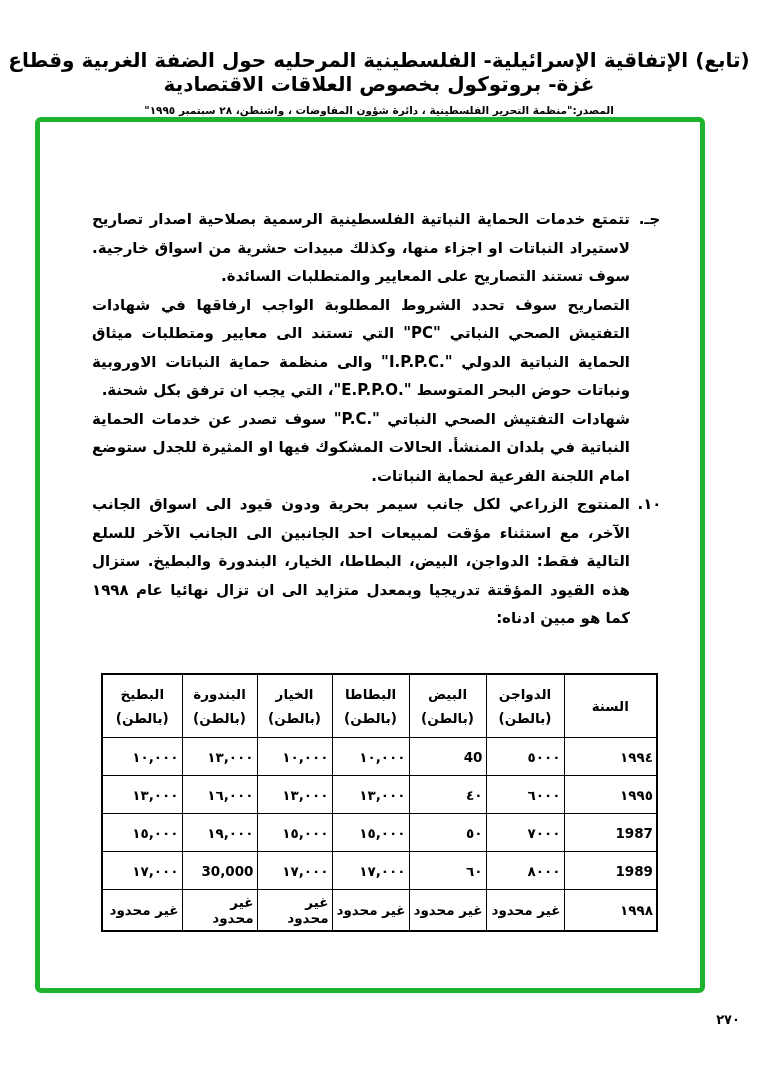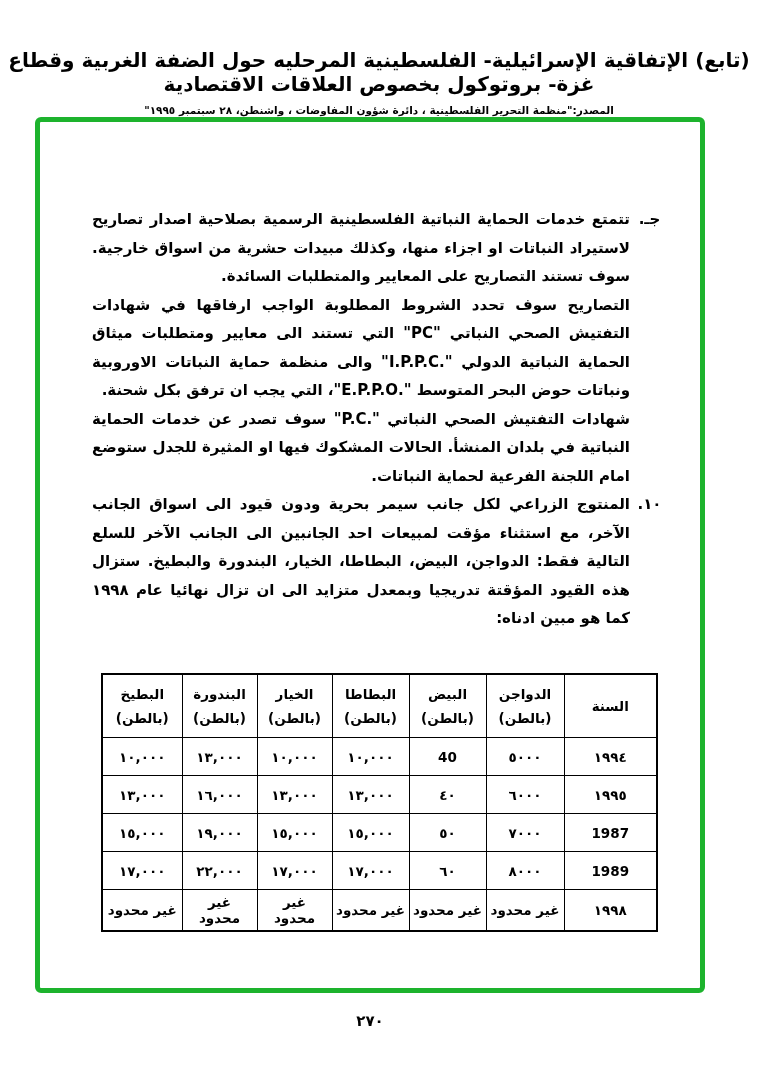--- a/index.html
+++ b/index.html
@@ -31,34 +31,34 @@
     font-weight:bold;
     margin-top:43px;
   }
   .quota-table,.quota-table th,.quota-table td{border:1.5px solid #000;}
   .quota-table{border-width:2.5px;}
   .quota-table th{
     height:58px;text-align:center;vertical-align:middle;
     font-size:13.5px;padding:2px;line-height:24px;font-weight:bold;
   }
   .quota-table td{
-    height:29px;text-align:center;vertical-align:middle;
+    height:29px;vertical-align:middle;
     font-size:13.5px;padding:4px 3px;font-weight:bold;
   }
   .quota-table col.c-year{width:93px;}
   .quota-table col.c-poultry{width:78px;}
   .quota-table col.c-eggs{width:77px;}
   .quota-table col.c-potato{width:77px;}
   .quota-table col.c-cucumber{width:75px;}
   .quota-table col.c-tomato{width:75px;}
   .quota-table col.c-melon{width:80px;}
   
   .page-number{
-    position:absolute;top:1012px;left:0;width:740px;text-align:center;
-    direction:rtl;font-size:15px;font-weight:bold;
+    position:absolute;top:1012px;left:0;width:740px;text-align:right;
+    direction:rtl;font-size:13px;font-weight:bold;
   }
 </style>
 </head>
 <body>
 
 <div class="doc-header">
   <div class="line1">(تابع) الإتفاقية الإسرائيلية- الفلسطينية المرحليه حول الضفة الغربية وقطاع غزة- بروتوكول بخصوص العلاقات الاقتصادية</div>
   <div class="line2">المصدر:"منظمة التحرير الفلسطينية ، دائرة شؤون المفاوضات ، واشنطن، ٢٨ سبتمبر ١٩٩٥"</div>
 </div>
 
@@ -149,21 +149,21 @@
         <td>١٥,٠٠٠</td>
         <td>١٩,٠٠٠</td>
         <td>١٥,٠٠٠</td>
       </tr>
       <tr>
         <td>1989</td>
         <td>٨٠٠٠</td>
         <td>٦٠</td>
         <td>١٧,٠٠٠</td>
         <td>١٧,٠٠٠</td>
-        <td>٢٢,٠٠٠</td>
+        <td>30,000</td>
         <td>١٧,٠٠٠</td>
       </tr>
       <tr>
         <td>١٩٩٨</td>
         <td>غير محدود</td>
         <td>غير محدود</td>
         <td>غير محدود</td>
         <td>غير محدود</td>
         <td>غير محدود</td>
         <td>غير محدود</td>

